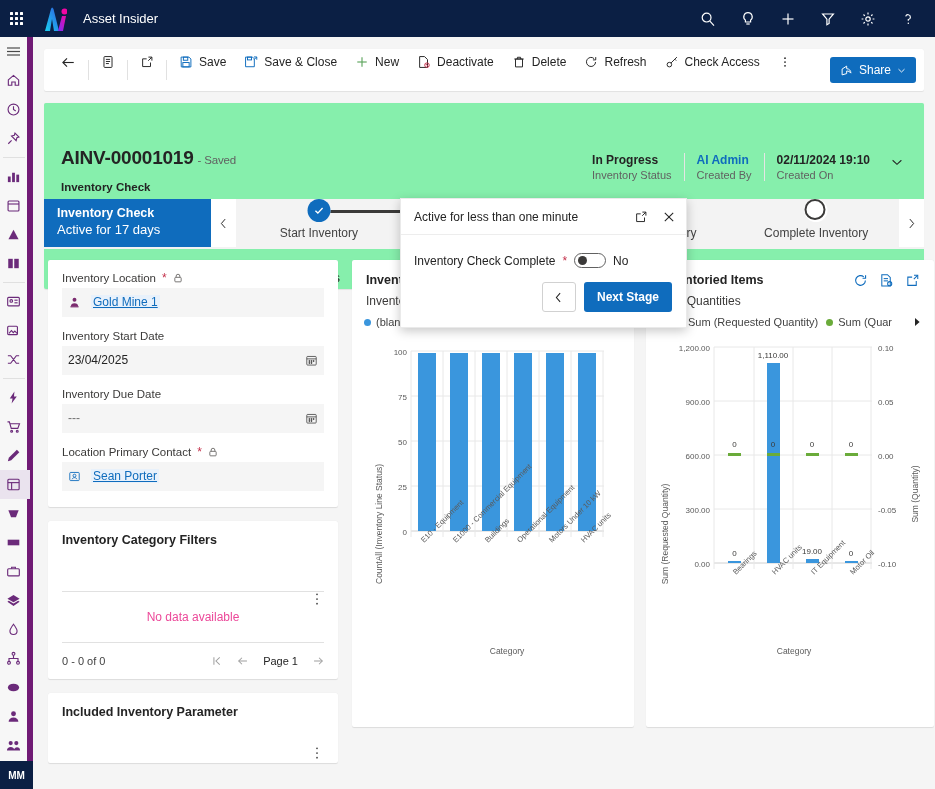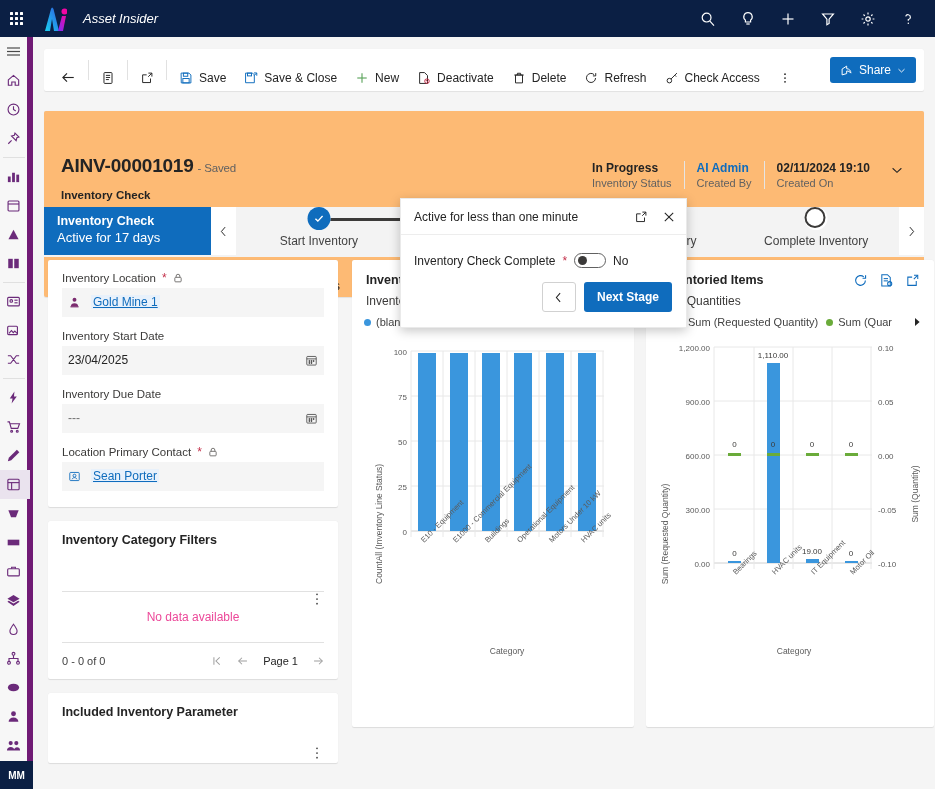--- a/index.html
+++ b/index.html
@@ -16,21 +16,21 @@
 
   
   .appbar {
     position:absolute; top:0; left:0; width:935px; height:37px;
     background:#0b1f44; display:flex; align-items:center;
   }
   .waffle { width:33px; height:37px; display:flex; align-items:center; justify-content:center; }
   .waffle-grid { display:grid; grid-template-columns:repeat(3,3px); grid-template-rows:repeat(3,3px); gap:2px; }
   .waffle-grid i { background:#fff; width:3px; height:3px; display:block; border-radius:.5px;}
   .brandlogo { width:38px; height:37px; display:flex;align-items:center;justify-content:center;}
-  .applabel { color:#fff; font-size:13px; margin-left:12px;font-style:italic; }
+  .applabel { color:#fff; font-size:13px; margin-left:12px; }
   .appbar-right { margin-left:auto; display:flex; align-items:center; padding-right:10px; gap:6px;}
   .abicon { width:34px;height:37px; display:flex;align-items:center;justify-content:center; color:#fff;}
 
   
   .rail {
     position:absolute; left:0; top:37px; width:33px; height:752px;
     background:#f7f7f7; border-right:6px solid #701a75;
     display:flex; flex-direction:column; align-items:center;
   }
   .rail-item { width:33px;height:30px;display:flex;align-items:center;justify-content:center; color:#6b2a7a;}
@@ -43,31 +43,31 @@
 
   
   .main { position:absolute; left:33px; top:37px; width:902px; height:752px; background:#f5f5f5; }
 
   
   .cmdbar {
     position:absolute; left:11px; top:12px; width:880px; height:42px;
     background:#fff; border-radius:2px; display:flex; align-items:center;
     padding:0 8px; gap:0px; box-shadow:0 0.3px 0.9px rgba(0,0,0,.08);
   }
-  .cmd { display:flex;align-items:flex-end; gap:6px; padding:0 9px; height:30px; font-size:12px; color:#242424; cursor:default;}
+  .cmd { display:flex;align-items:flex-start; gap:6px; padding:0 9px; height:30px; font-size:12px; color:#242424; cursor:default;}
   .cmd-div { width:1px; height:20px; background:#e1e1e1; margin:0 3px;}
   .share-btn {
     margin-left:auto; background:#0f6cbd; color:#fff; border-radius:3px;
     height:26px; padding:0 10px; display:flex;align-items:center;gap:6px; font-size:12px;
   }
 
   
   .reccard {
-    position:absolute; left:11px; top:74px; width:880px; height:186px;
-    background:#fdba74; border-radius:2px; box-shadow:0 0.3px 0.9px rgba(0,0,0,.08);
+    position:absolute; left:11px; top:66px; width:880px; height:186px;
+    background:#86efac; border-radius:2px; box-shadow:0 0.3px 0.9px rgba(0,0,0,.08);
     overflow:hidden;
   }
   .rec-title { position:absolute; left:17px; top:44px; font-size:19px; font-weight:bold; letter-spacing:-.2px;}
   .rec-saved { font-size:11.5px; font-weight:normal; color:#616161; margin-left:4px;}
   .rec-sub { position:absolute; left:17px; top:78px; font-size:11.5px; font-weight:bold; color:#242424;}
   .hdr-fields { position:absolute; right:20px; top:50px; display:flex; align-items:flex-start; }
   .hdr-field { padding:0 12px; border-left:1px solid #e5e5e5; }
   .hdr-field:first-child { border-left:none; }
   .hdr-v { font-size:12px; font-weight:bold; color:#242424; }
   .hdr-v.link { color:#0f6cbd; }

